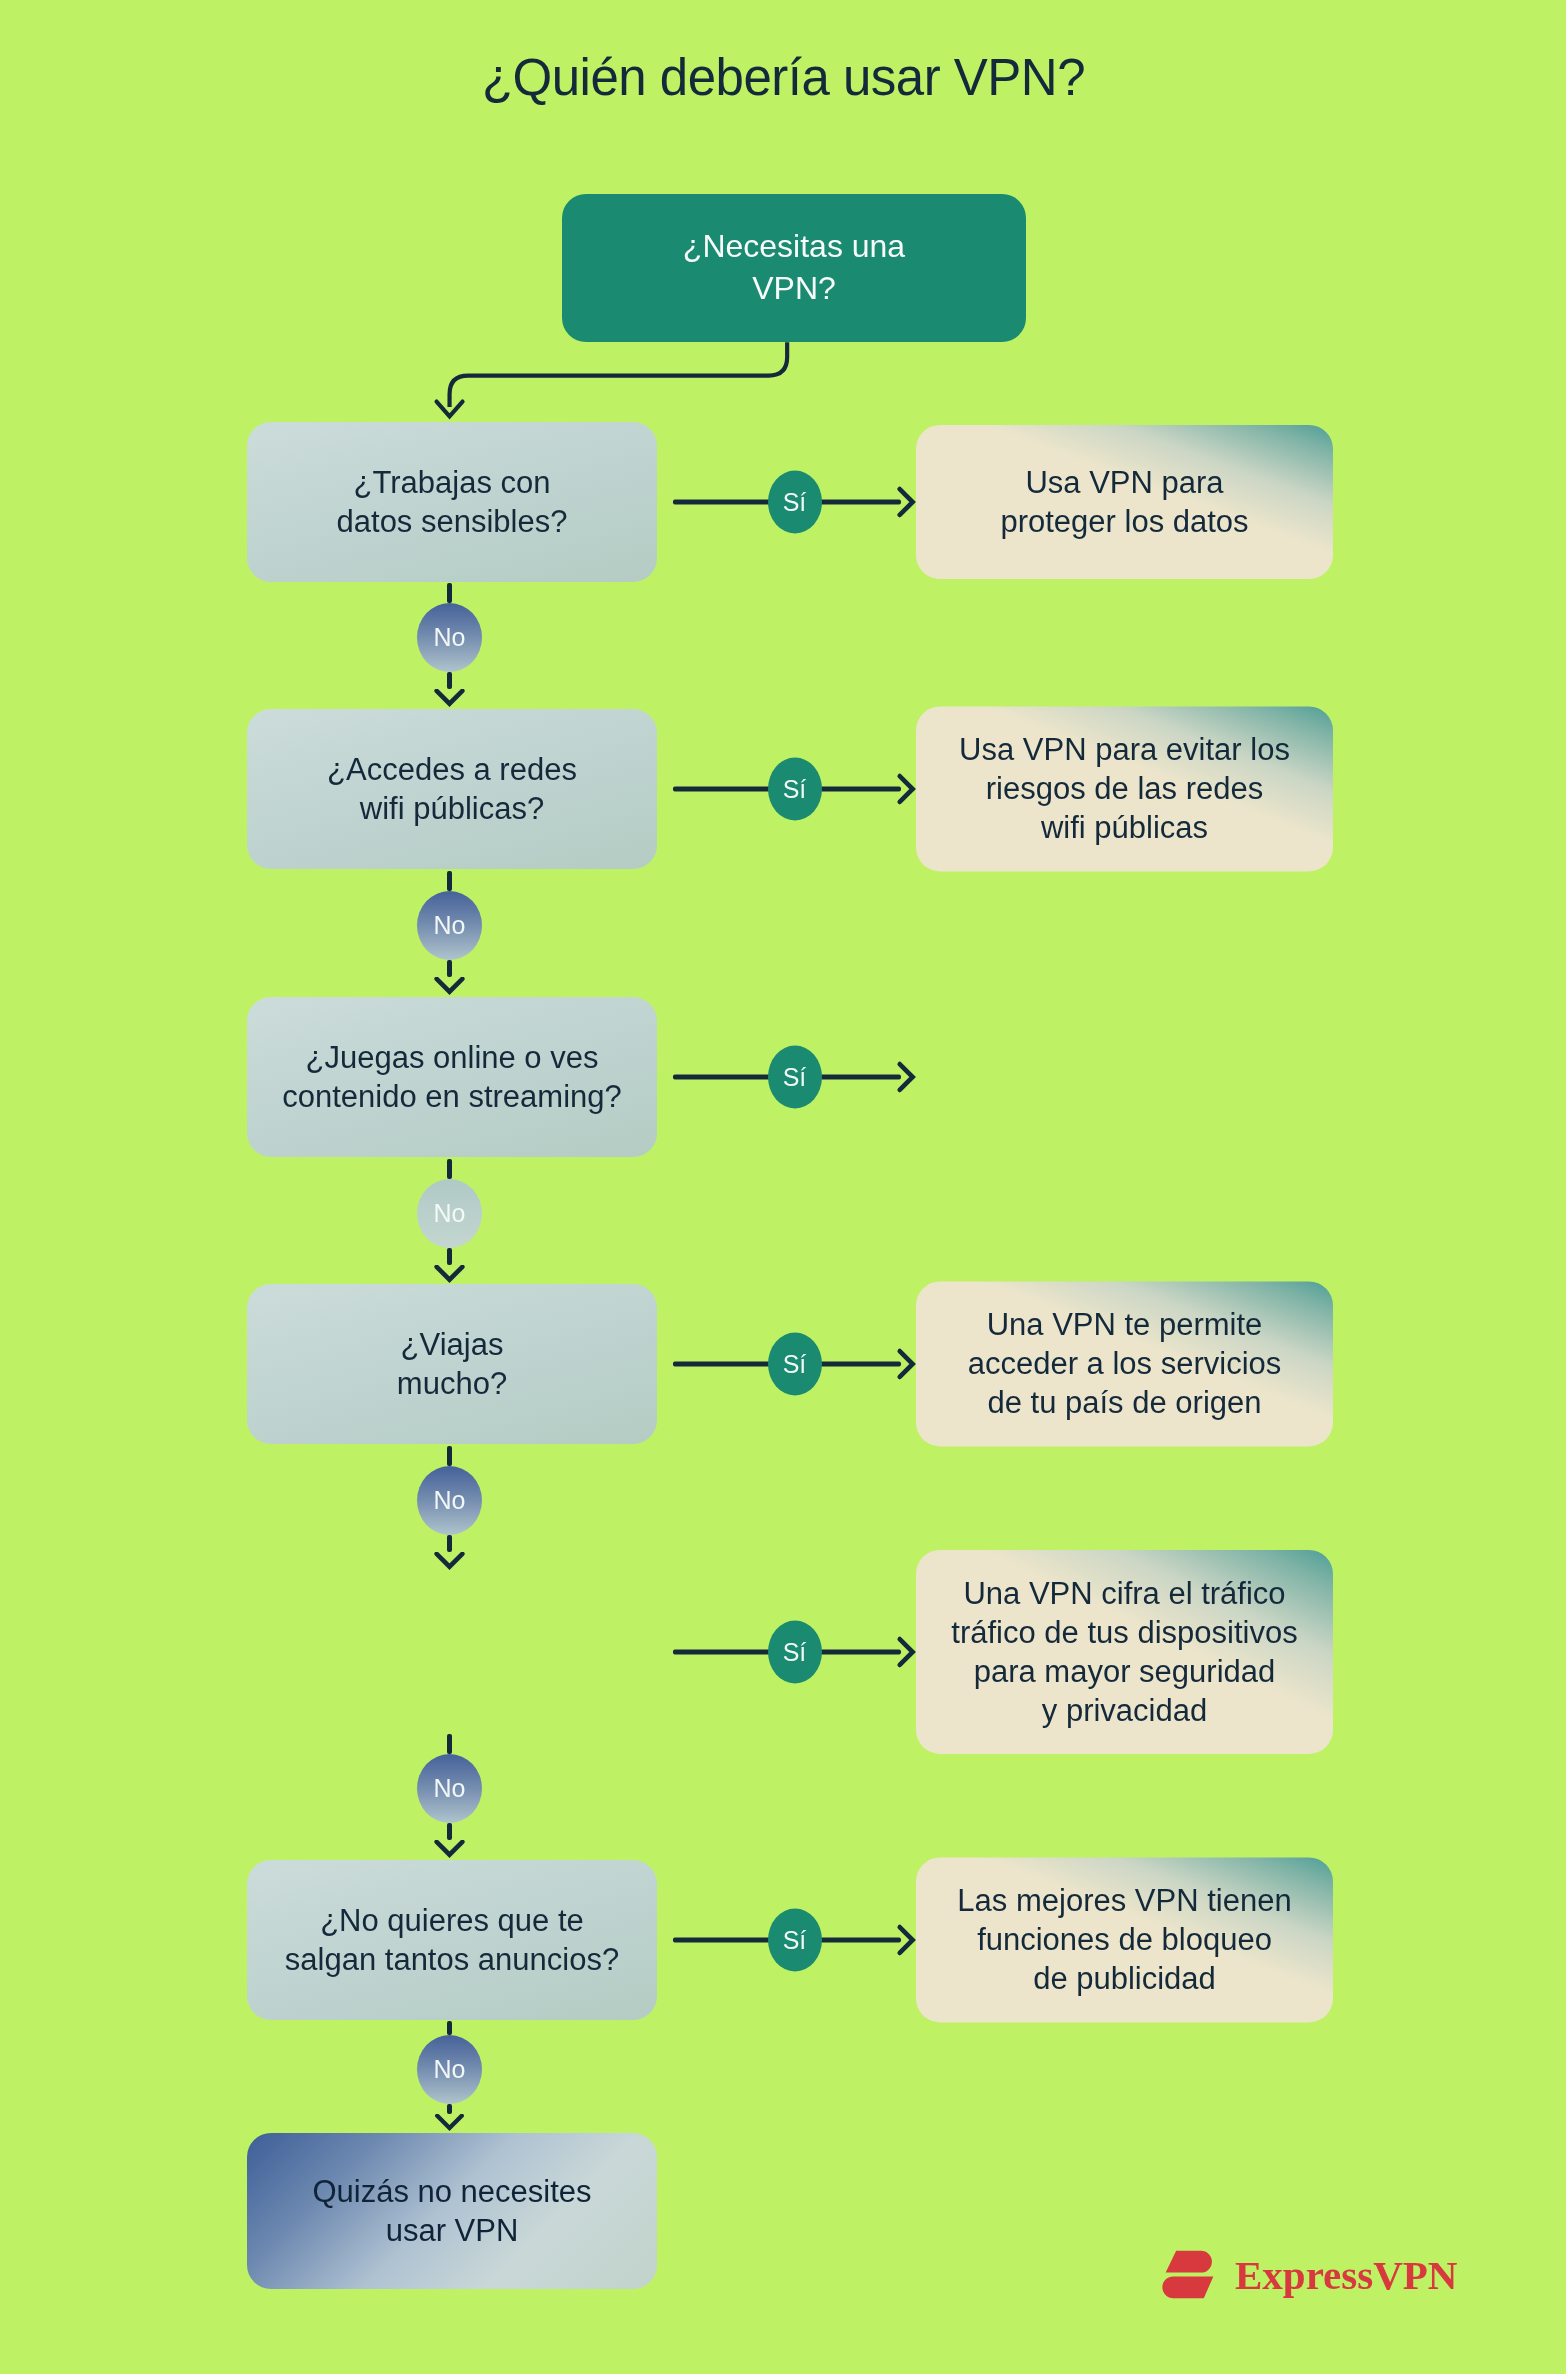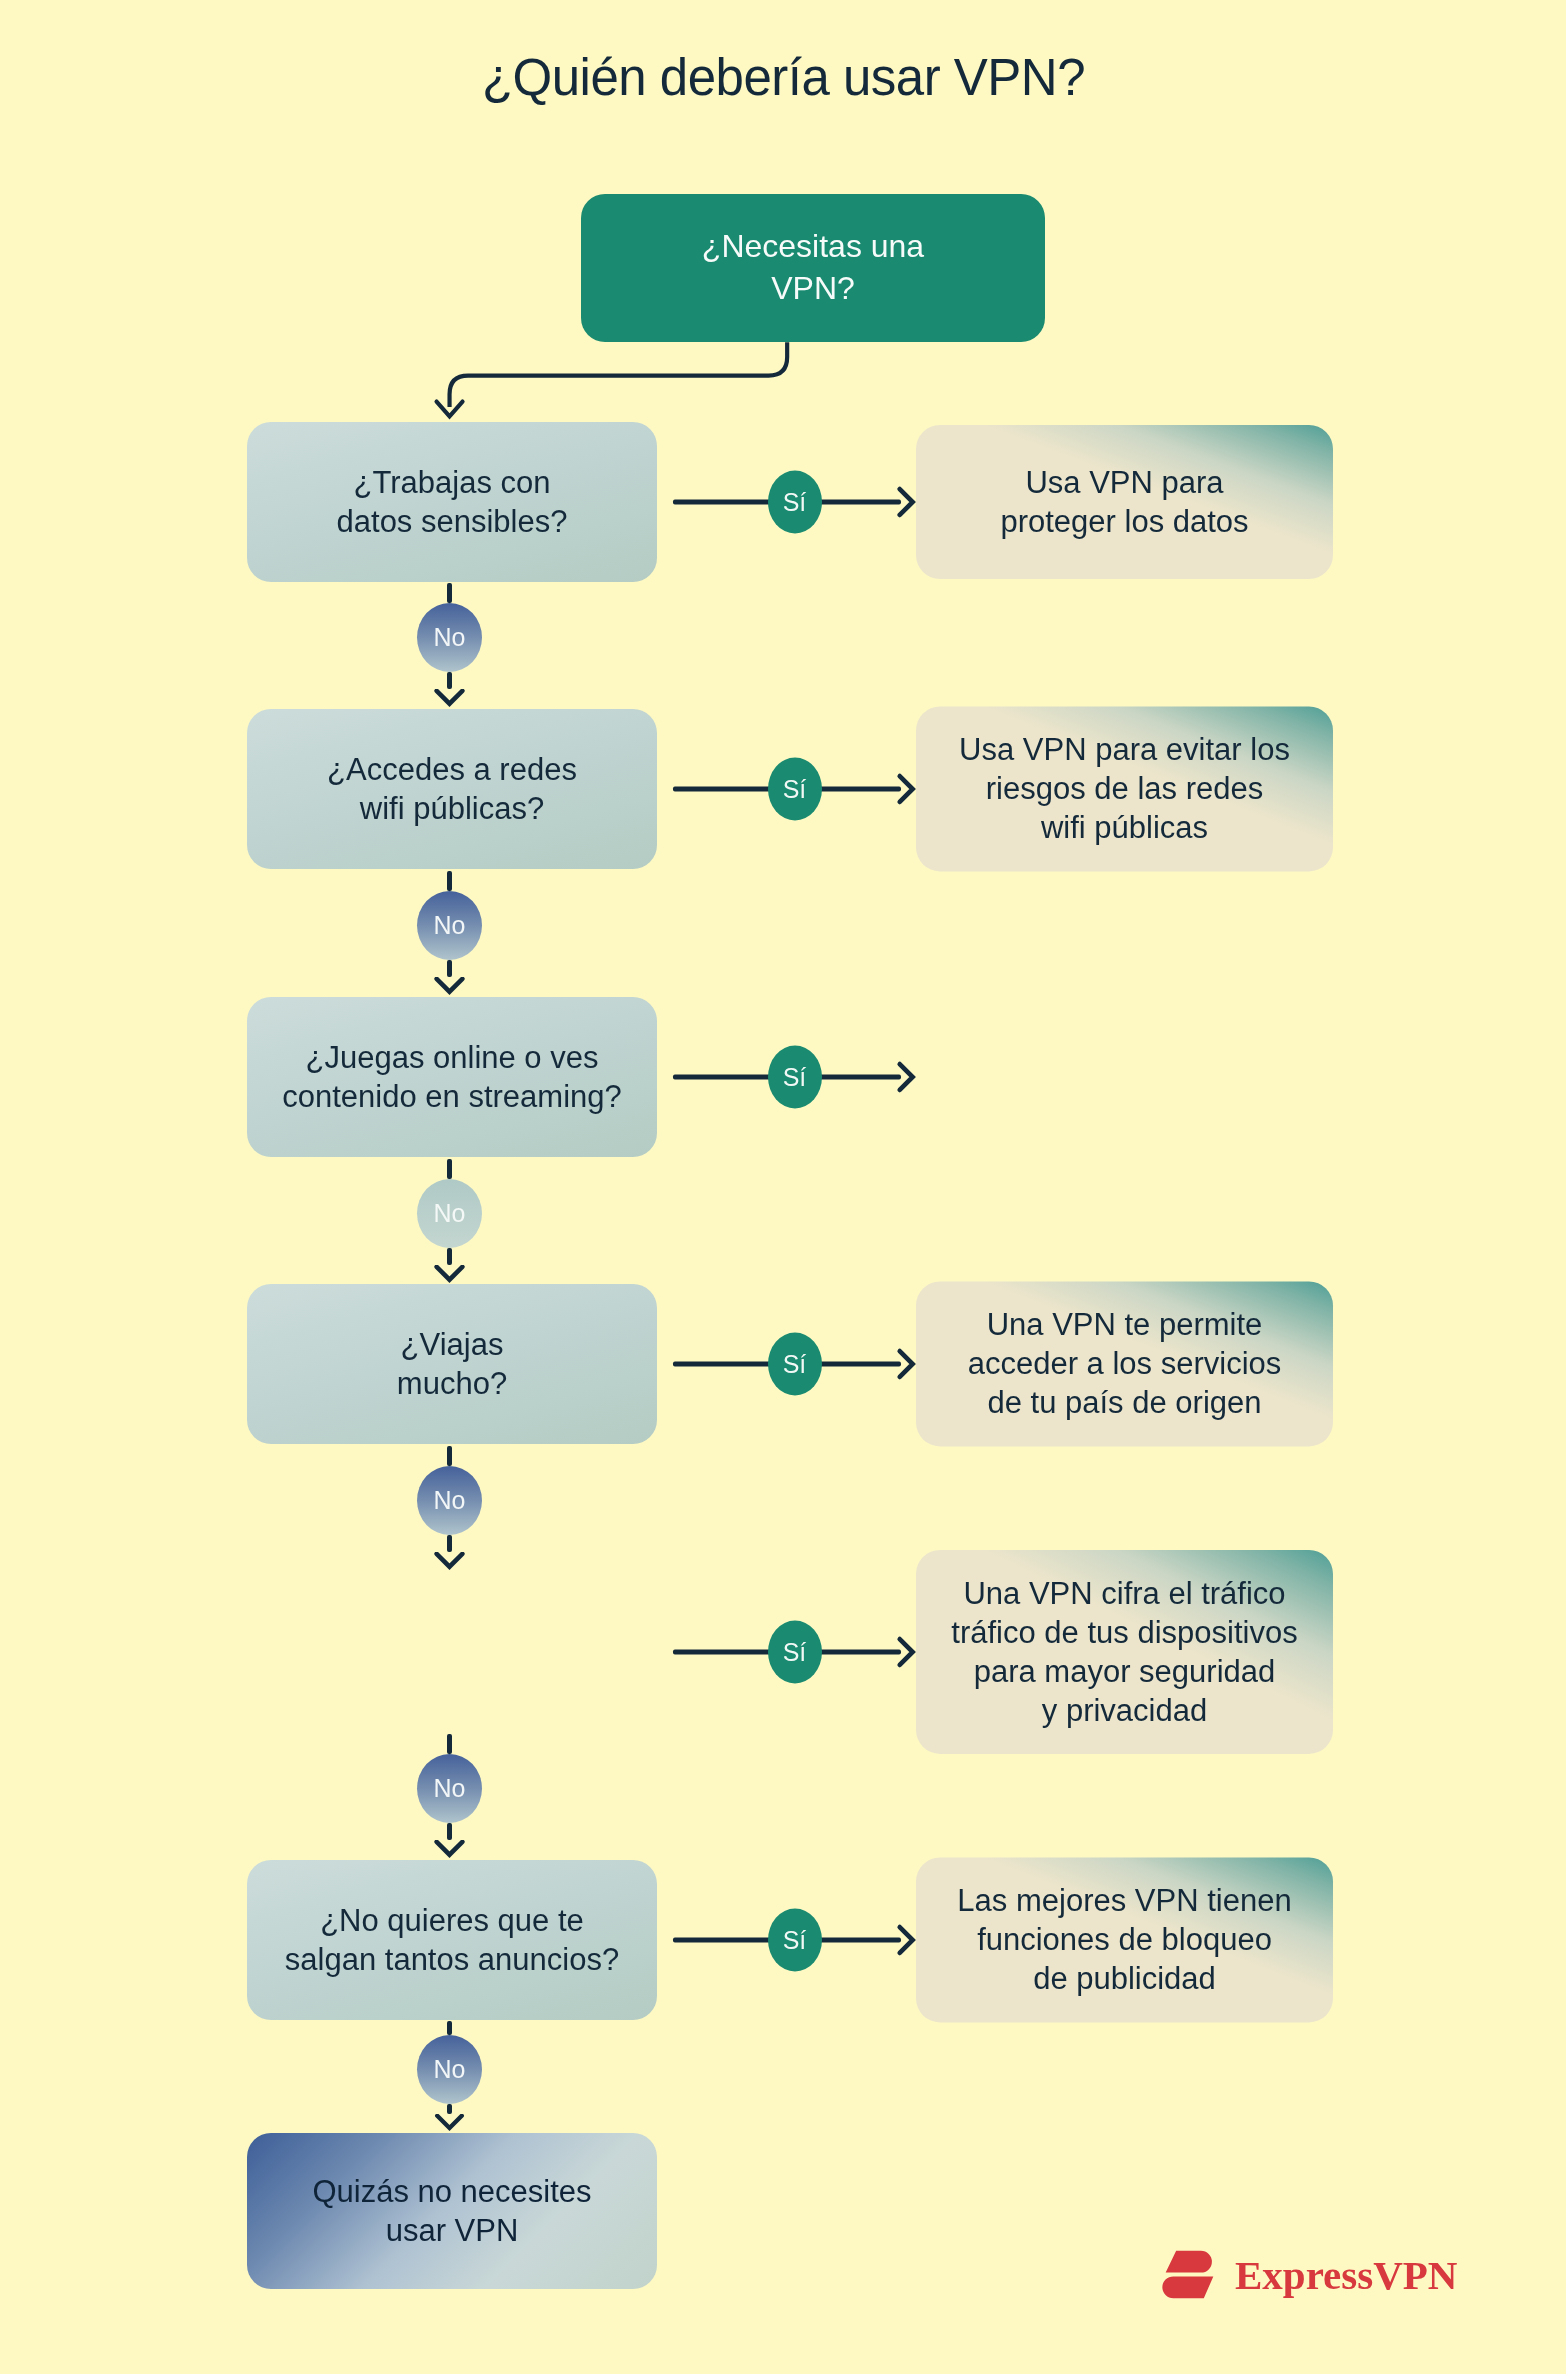--- a/index.html
+++ b/index.html
@@ -1,33 +1,33 @@
 <!DOCTYPE html>
 <html style="font-size:15px"><head>
 <meta charset="utf-8">
 <style>
   html,body{margin:0;padding:0;background:#ffffff;}
   #canvas{
     position:relative;
     width:1567px;height:2375px;
-    background:#fef9c3;
+    background:#bef264;
     font-family:"Liberation Sans", "DejaVu Sans", sans-serif;
     color:#142A3B;
     overflow:hidden;
   }
   .txt{white-space:pre-line;}
   
   .title{
     position:absolute;left:0;top:48px;width:100%;
     text-align:center;font-size:51px;font-weight:500;
     letter-spacing:-0.5px;color:#142A3B;
   }
   
   .start-box{
-    position:absolute;left:581px;top:194px;width:464px;height:148px;
+    position:absolute;left:562px;top:194px;width:464px;height:148px;
     background:#1A8B70;border-radius:24px;
     display:flex;align-items:center;justify-content:center;
     color:#F7FBFA;font-size:32px;line-height:1.3;text-align:center;
   }
   
   .q-box{
     position:absolute;left:247px;width:410px;min-height:160px;
     background:linear-gradient(165deg,#CCDCDA 0%,#C0D4D1 45%,#B4CCC4 100%);
     border-radius:24px;
     display:flex;align-items:center;justify-content:center;

